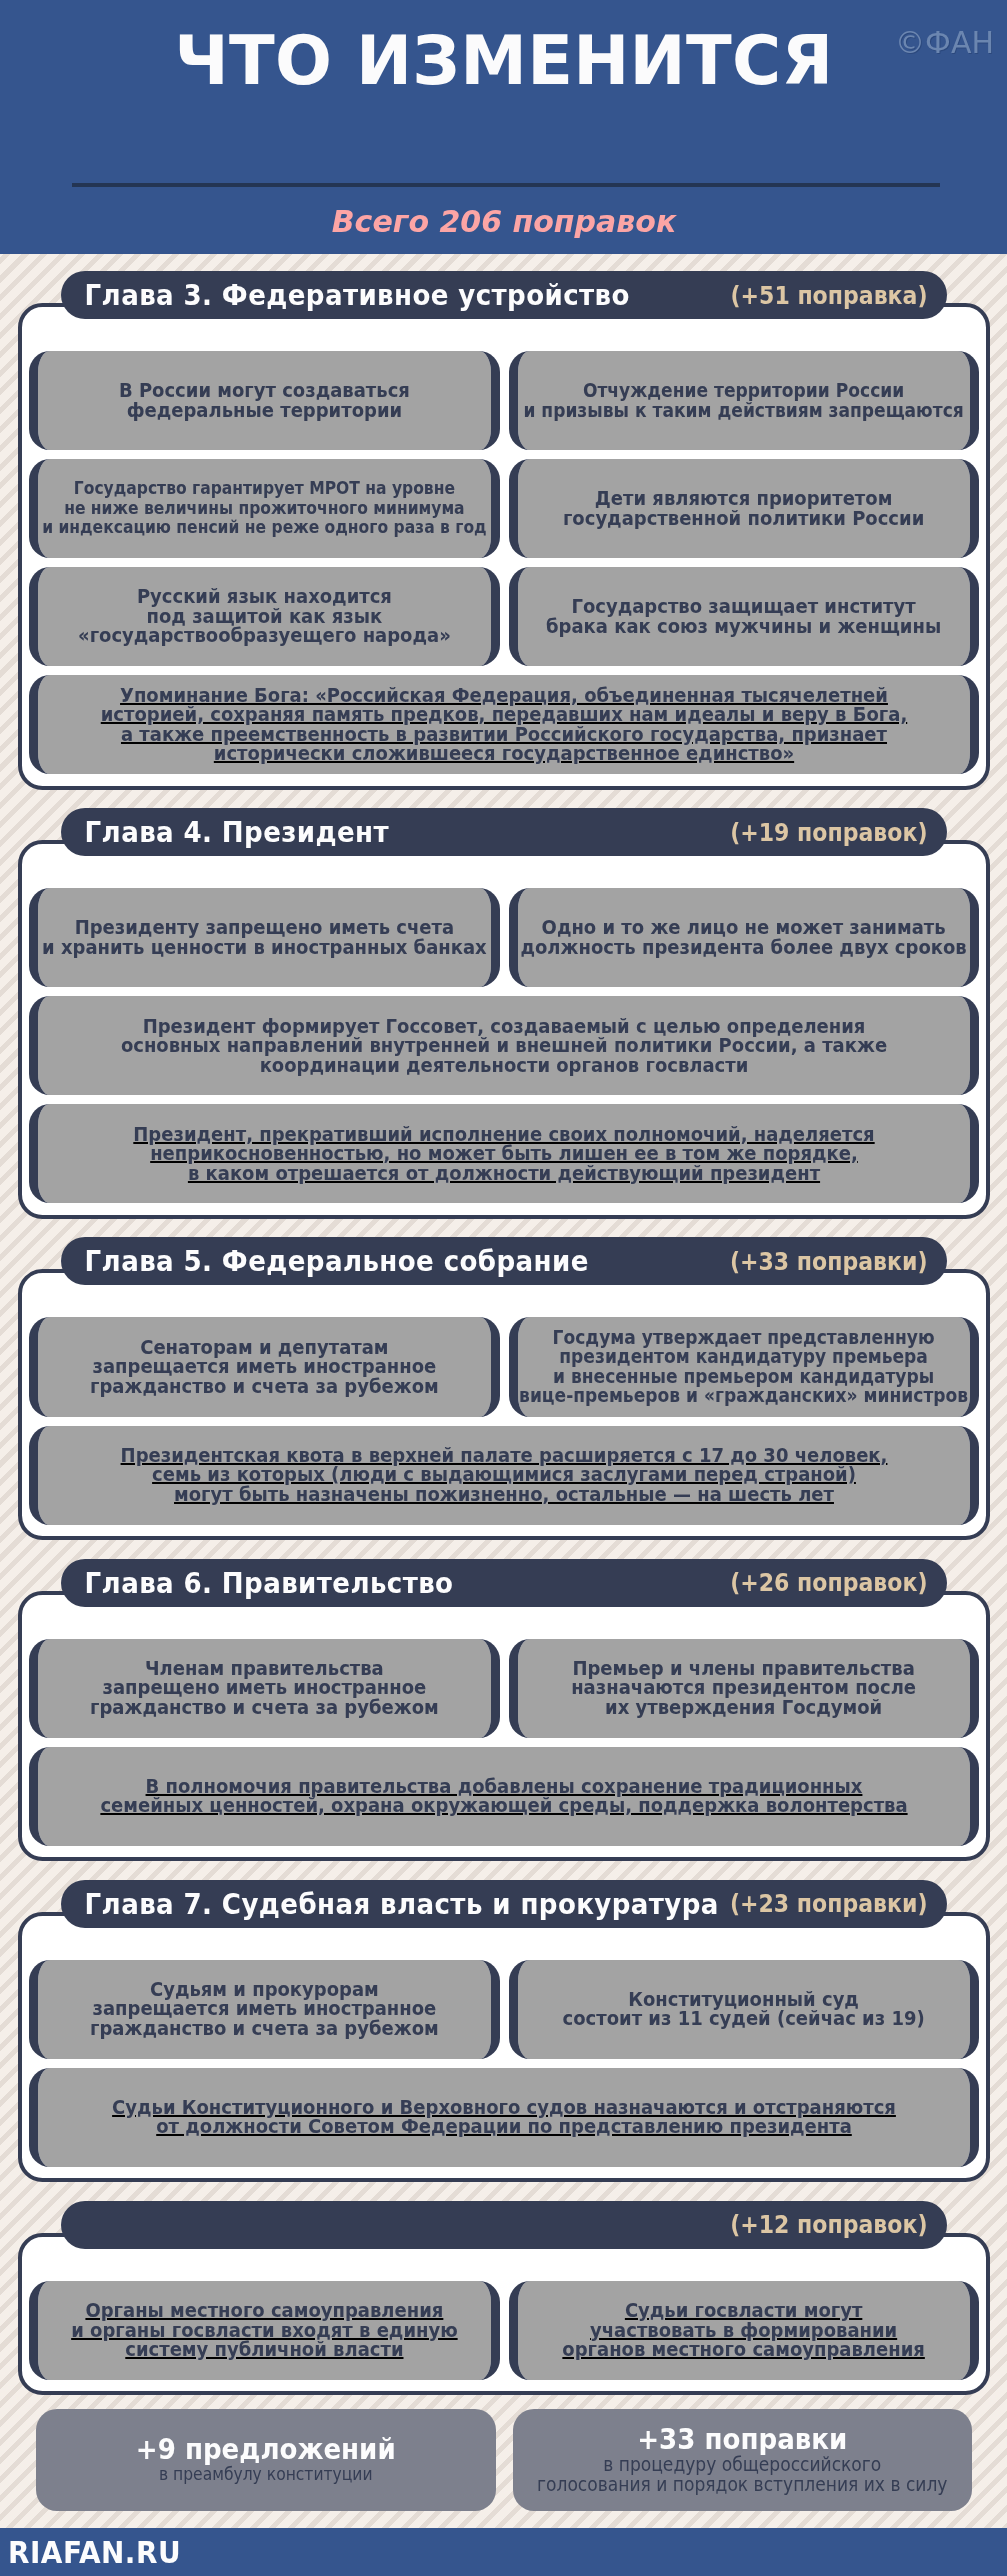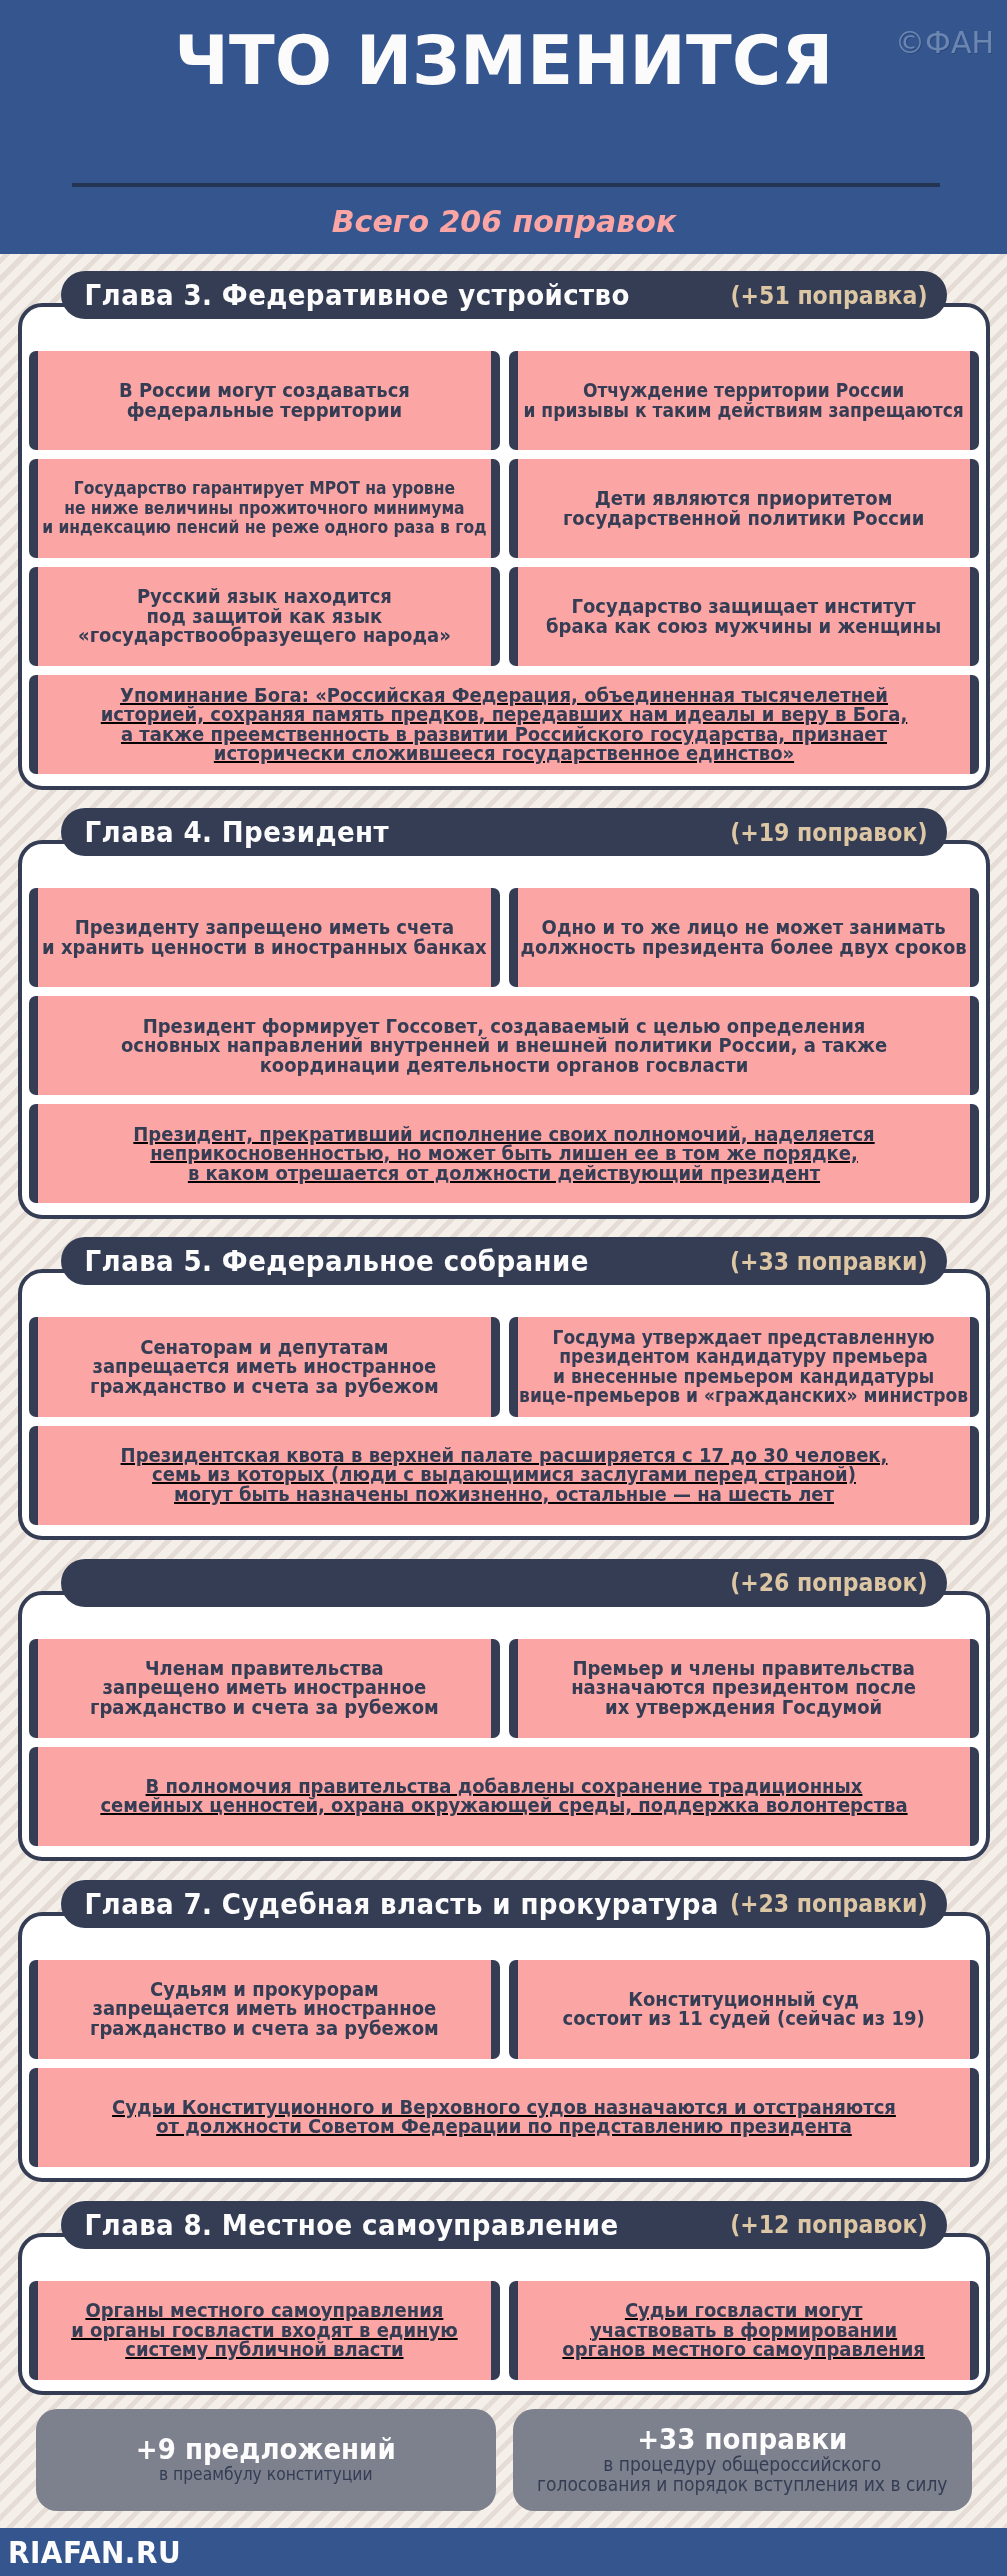--- a/index.html
+++ b/index.html
@@ -25,22 +25,22 @@
   .content{position:relative;z-index:1;padding-top:17px;}
   .sec{position:relative;padding-top:32px;margin-bottom:18.7px;}
   .pill{position:absolute;left:61px;width:886px;top:0;height:48px;background:#353D54;border-radius:33px;
         display:flex;align-items:center;z-index:3;padding:0 19.5px 0 23.6px;}
   .pill .t{color:#FCFCFD;font-size:29px;font-weight:bold;letter-spacing:0.4px;white-space:nowrap;}
   .pill .n{color:#DCC6A4;font-size:24.5px;font-weight:bold;margin-left:auto;white-space:nowrap;}
   .panel{margin:0 18px;border:4.1px solid #353D54;border-radius:24.4px;background:#fff;
          padding:44px 7.3px 11.4px;}
   .row{display:flex;gap:9px;margin-bottom:9px;}
   .row:last-child{margin-bottom:0;text-decoration:underline;}
-  .crd{flex:1 1 0;width:0;background:#fca5a5;border-left:9px solid #353D54;border-right:9px solid #353D54;
-       border-radius:7px;background-clip:padding-box;min-height:99px;
+  .crd{flex:1 1 0;width:0;background:#a3a3a3;border-left:9px solid #353D54;border-right:9px solid #353D54;
+       border-radius:21px;background-clip:padding-box;min-height:99px;
        display:flex;align-items:center;justify-content:center;text-align:center;
        color:#353D54;font-weight:bold;font-size:20px;line-height:19.5px;padding:10.6px 3.3px;}
   .crd > span{white-space:nowrap;display:block;}
   .crd > span > span{white-space:nowrap;display:block;}
 
   
   .summary{display:flex;gap:17px;margin:-4.9px 36px 0;}
   .grey{flex:1;background:#7D808D;border-radius:21px;height:102px;
         display:flex;flex-direction:column;align-items:center;justify-content:center;text-align:center;}
   .grey .g1{color:#FCFCFD;font-weight:bold;font-size:29px;line-height:29px;}
@@ -194,20 +194,21 @@
                 <span>Президентская квота в верхней палате расширяется с 17 до 30 человек,</span>
                 <span>семь из которых (люди с выдающимися заслугами перед страной)</span>
                 <span>могут быть назначены пожизненно, остальные — на шесть лет</span>
               </span>
             </div>
           </div>
         </div>
       </div>
       <div class="sec">
         <div class="pill">
+          <span class="t">Глава 6. Правительство</span>
           <span class="n" style="font-size: 24.5px;">(+26 поправок)</span>
         </div>
         <div class="panel">
           <div class="row">
             <div class="crd" style="font-size: 20px;">
               <span>
                 <span>Членам правительства</span>
                 <span>запрещено иметь иностранное</span>
                 <span>гражданство и счета за рубежом</span>
               </span>
@@ -256,21 +257,20 @@
               <span>
                 <span>Судьи Конституционного и Верховного судов назначаются и отстраняются</span>
                 <span>от должности Советом Федерации по представлению президента</span>
               </span>
             </div>
           </div>
         </div>
       </div>
       <div class="sec">
         <div class="pill">
-          <span class="t">Глава 8. Местное самоуправление</span>
           <span class="n" style="font-size: 24.5px;">(+12 поправок)</span>
         </div>
         <div class="panel">
           <div class="row">
             <div class="crd" style="font-size: 20px;">
               <span>
                 <span>Органы местного самоуправления</span>
                 <span>и органы госвласти входят в единую</span>
                 <span>систему публичной власти</span>
               </span>

